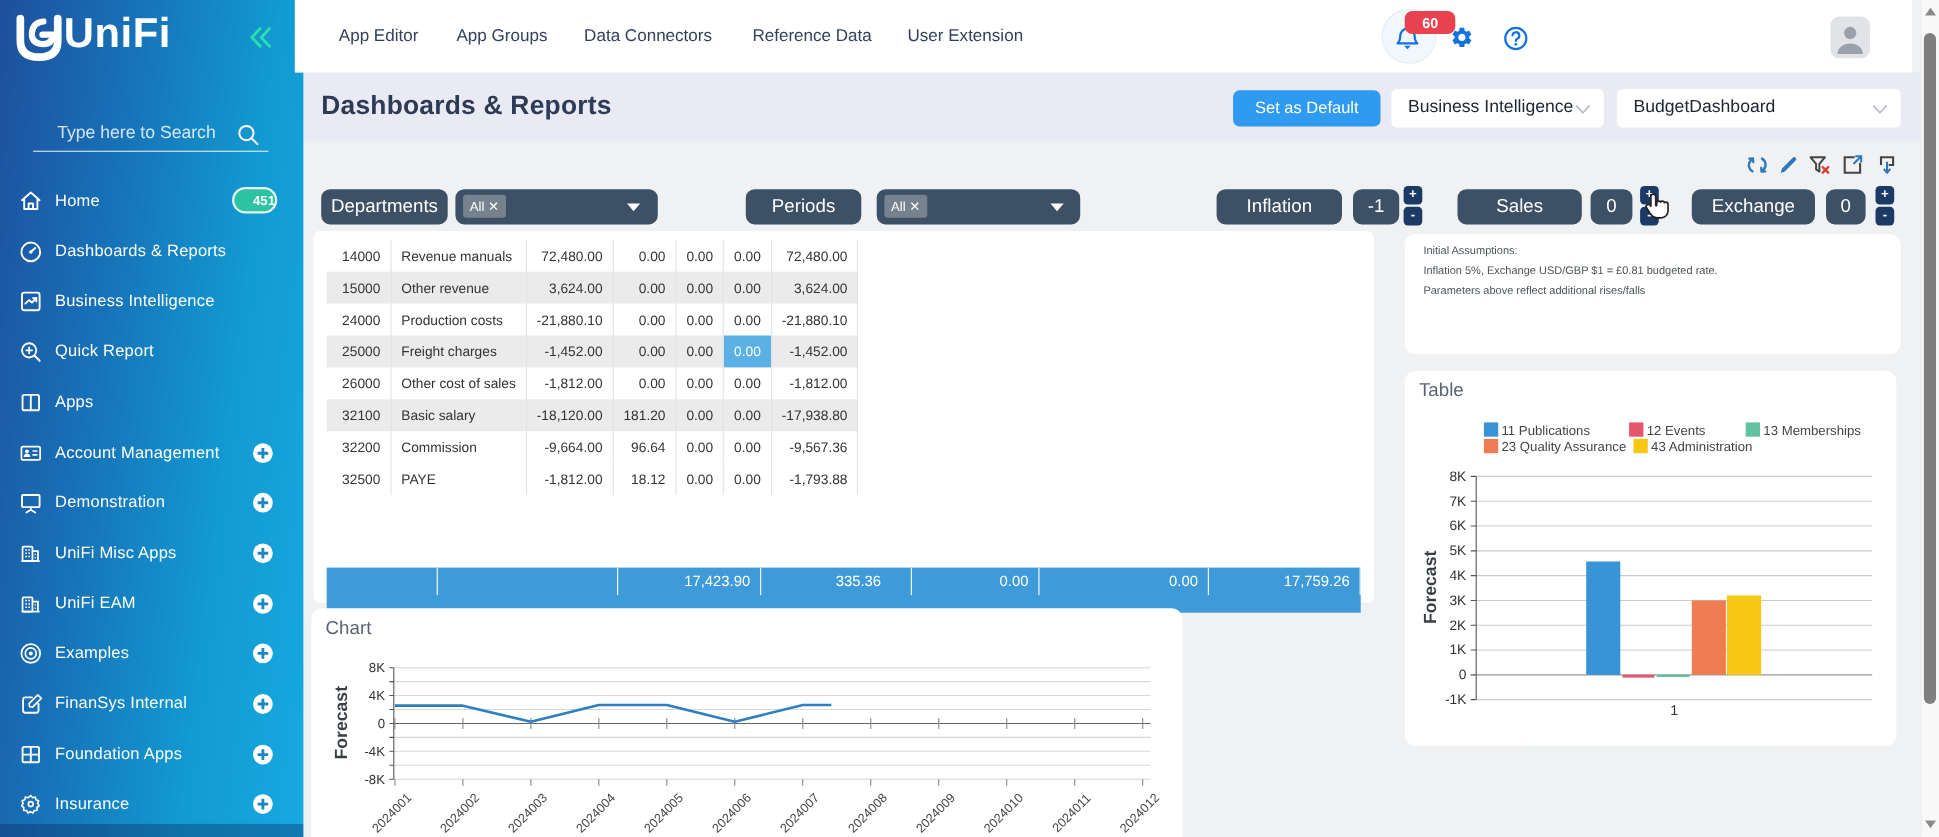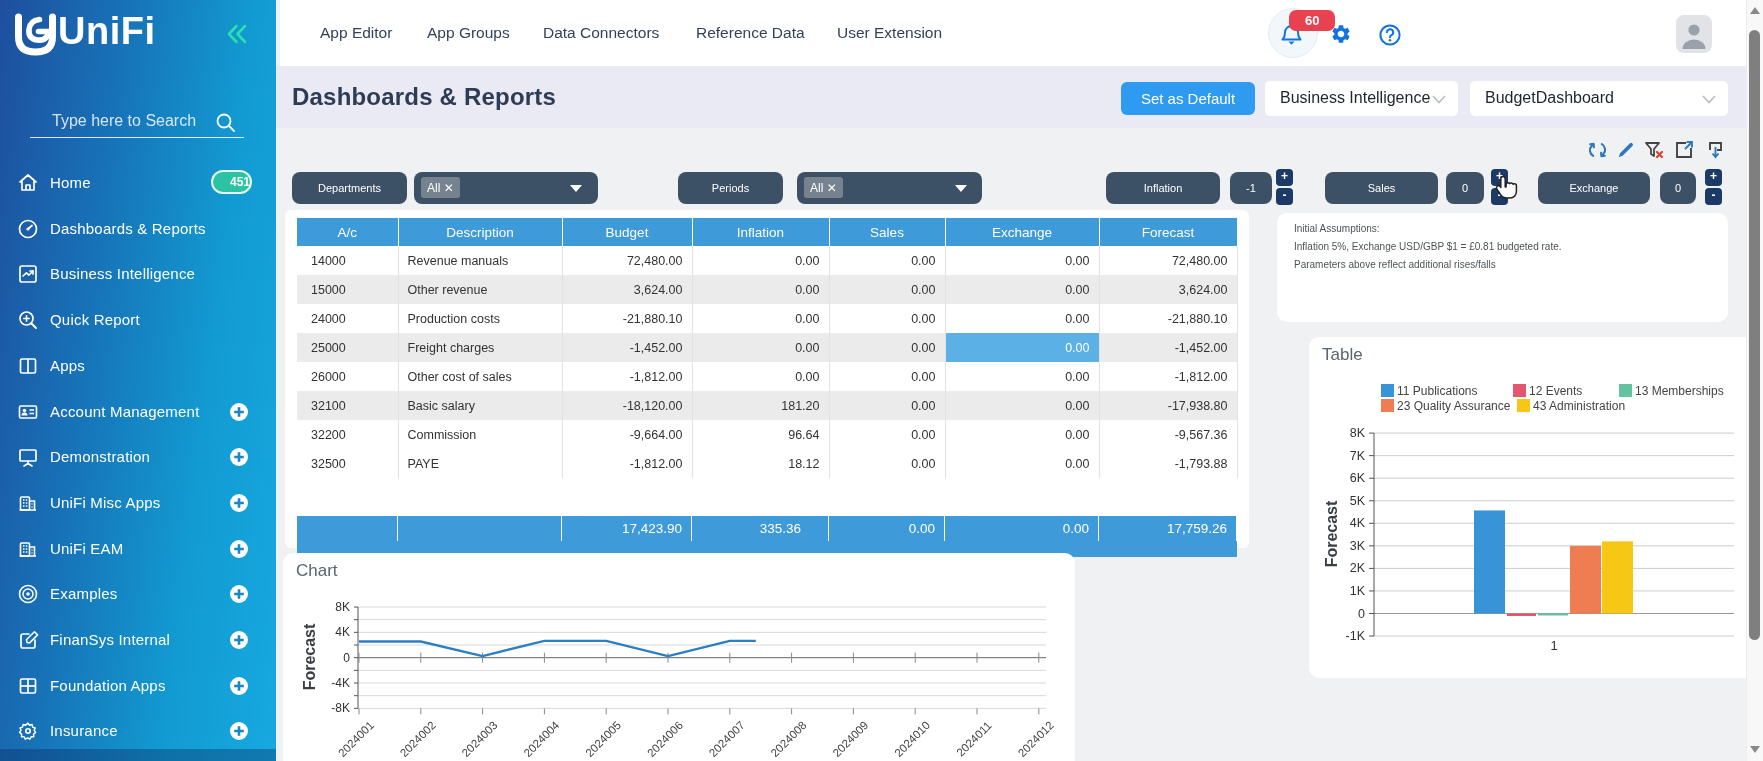--- a/index.html
+++ b/index.html
@@ -16,40 +16,40 @@
   #searchTxt { position:absolute; left:52px; top:112px; color:rgba(255,255,255,0.82); font-size:16px; }
   #searchLine { position:absolute; left:30px; top:137px; width:214px; height:1px; background:rgba(255,255,255,0.85); }
   .mi { position:absolute; left:0; width:276px; height:30px; color:#fff; }
   .mi .ic { position:absolute; left:17px; top:4px; }
   .mi .tx { position:absolute; left:50px; top:6px; font-size:15px; font-weight:500; letter-spacing:0.2px; }
   .badge451 { position:absolute; left:211px; top:2px; width:41px; height:24px; background:#2cc3a3;
      border:2px solid #e8f7f3; border-radius:13px; color:#fff; font-size:12px; font-weight:bold;
      text-align:right; line-height:20px; }
 
   
-  #topbar { position:absolute; left:280px; top:0; width:1470px; height:66px; background:#fff; }
+  #topbar { position:absolute; left:268px; top:0; width:1470px; height:66px; background:#fff; }
   .nav { position:absolute; top:24px; font-size:15.5px; color:#33415c; font-weight:500; }
   #bellwrap { position:absolute; left:988px; top:8px; width:50px; height:50px; border-radius:50%; background:#f2f7fc; border:1px solid #e3edf6;}
   #badge60 { position:absolute; left:1009px; top:10px; min-width:27px; height:21px; background:#e8414f; border-radius:7px;
      color:#fff; font-size:13px; font-weight:bold; text-align:center; line-height:21px; padding:0 16px; }
   #avatar { position:absolute; left:1396px; top:15px; width:36px; height:38px; background:#e2e3e7; border-radius:8px; }
 
   
   #band { position:absolute; left:276px; top:66px; width:1470px; height:62px; background:#e9eaf4; }
   #h1 { position:absolute; left:16px; top:17px; font-size:24px; font-weight:600; color:#2d3b55; letter-spacing:0.2px;}
   #setdef { position:absolute; left:845px; top:16px; width:134px; height:33px; background:#2e9af0; border-radius:6px;
      color:#fff; font-size:15px; text-align:center; line-height:33px; }
   .seldd { position:absolute; top:15px; height:35px; background:#fff; border-radius:5px; color:#1d2430; font-size:16px; }
   .seldd .t { position:absolute; left:15px; top:8px; }
 
   
   #content { position:absolute; left:276px; top:128px; width:1470px; height:633px; background:#f0f1f3; }
 
   .pill { position:absolute; height:32px; background:#3d5166; border-radius:8px; color:#fff;
-      font-size:11px; text-align:center; line-height:32px; }
+      font-size:17px; text-align:center; line-height:32px; }
   .dd { position:absolute; height:32px; background:#3d5166; border-radius:8px; }
   .dd .chip { position:absolute; left:7px; top:5px; height:21px; background:#77828f; border-radius:3px;
       color:#fff; font-size:12px; line-height:22px; padding:0 6px; }
   .dd .tri { position:absolute; top:13px; width:0; height:0; border-left:6px solid transparent;
       border-right:6px solid transparent; border-top:7px solid #fff; }
   .sq { position:absolute; width:17px; height:17px; background:#1c3a66; border-radius:4px; color:#fff;
       font-size:12px; font-weight:bold; text-align:center; line-height:15px; }
 
   
   #tcard { position:absolute; left:9px; top:82px; width:964px; height:338px; background:#fff; border-radius:6px; }
@@ -59,21 +59,21 @@
   #grid tr.alt td { background:#ebebeb; }
   #grid td.l { text-align:left; } #grid td:first-child { padding-left:14px; } #grid td.r { text-align:right; }
   #grid td.hl { background:#5bb1e6 !important; color:#fff; }
   #gfoot { position:absolute; left:12px; top:306px; height:41px; background:#3e9ad8; }
   #gfoot div { position:absolute; top:0; height:25px; color:#fff; font-size:13.5px; line-height:25px; text-align:right;
      border-right:1px solid #fff; }
 
   
   .card { position:absolute; background:#fff; border-radius:10px; }
   #assump { left:1001px; top:85px; width:451px; height:109px; color:#4d5358; font-size:10px; line-height:18px; padding:7px 0 0 17px;}
-  #tablecard { left:1001px; top:209px; width:447px; height:341px;margin-left:32px; }
+  #tablecard { left:1001px; top:209px; width:447px; height:341px; }
   #chartcard { left:7px; top:425px; width:792px; height:208px; border-radius:10px 10px 0 0;}
   .ctitle { position:absolute; left:13px; top:8px; font-size:17px; color:#5a6472; }
 </style>
 </head>
 <body>
 
 <div id="sidebar">
   <svg class="abs" style="left:13px;top:12px" width="46" height="46" viewBox="0 0 46 46">
     <path d="M5.5 5 v20 q0 15 17 15 q17 0 17 -15 v-20" fill="none" stroke="#fff" stroke-width="7" stroke-linecap="round"></path>
     <path d="M26.5 7.5 q-9.5 1 -10.5 10 q-1 9.5 8.5 10.5 q10 1 11 -8.5 h-10" fill="none" stroke="#fff" stroke-width="5.6" stroke-linecap="round"></path>
@@ -317,29 +317,20 @@
   <div class="sq" style="left:1215px;top:41px;">+</div>
   <div class="sq" style="left:1215px;top:60px;">-</div>
   <div class="pill" style="left:1262px;top:44px;width:112px;">Exchange</div>
   <div class="pill" style="left:1384px;top:44px;width:36px;">0</div>
   <div class="sq" style="left:1429px;top:41px;">+</div>
   <div class="sq" style="left:1429px;top:60px;">-</div>
 
   <div id="tcard">
     <table id="grid">
         <tbody>
-          <tr>
-            <th style="width:101px">A/c</th>
-            <th style="width:164px">Description</th>
-            <th style="width:130px">Budget</th>
-            <th style="width:137px">Inflation</th>
-            <th style="width:116px">Sales</th>
-            <th style="width:154px">Exchange</th>
-            <th style="width:138px">Forecast</th>
-          </tr>
           <tr>
             <td class="l">14000</td>
             <td class="l">Revenue manuals</td>
             <td class="r">72,480.00</td>
             <td class="r">0.00</td>
             <td class="r">0.00</td>
             <td class="r">0.00</td>
             <td class="r">72,480.00</td>
           </tr>
           <tr class="alt">

